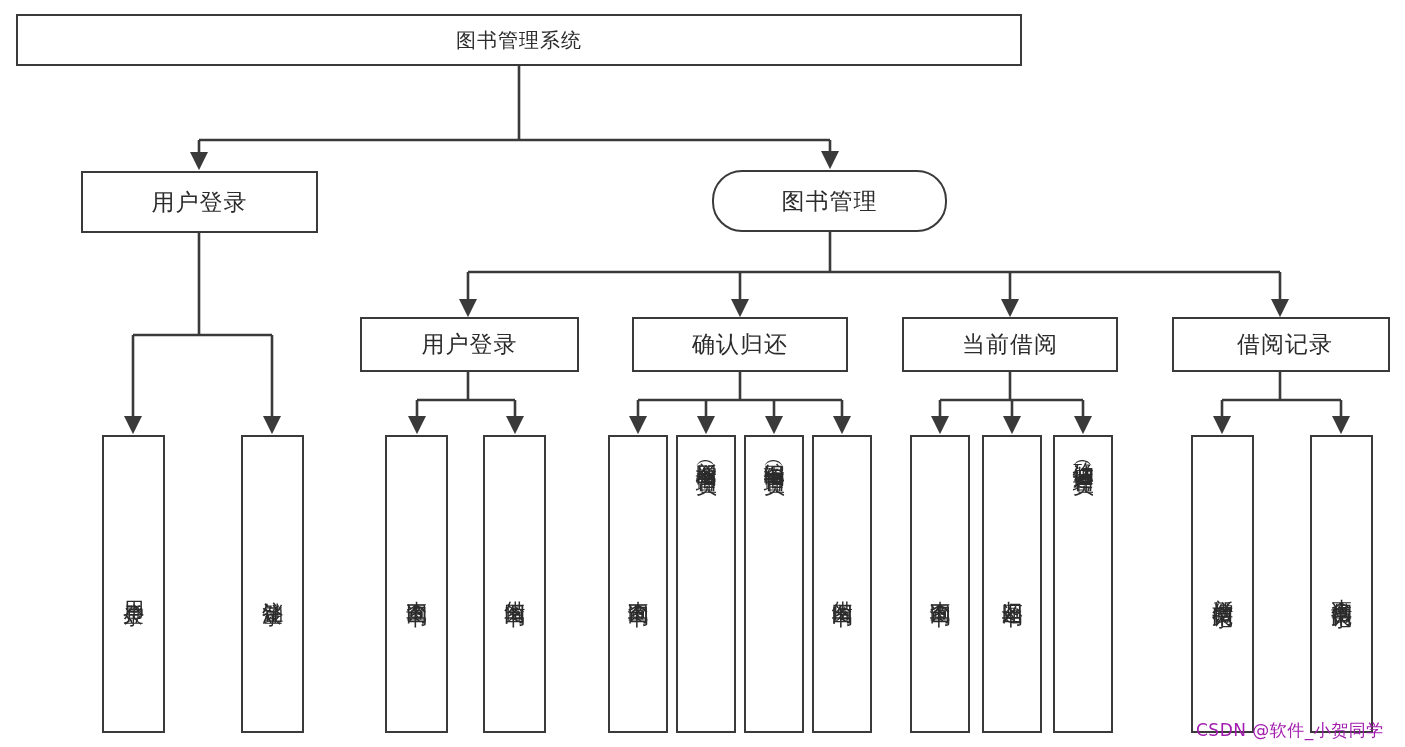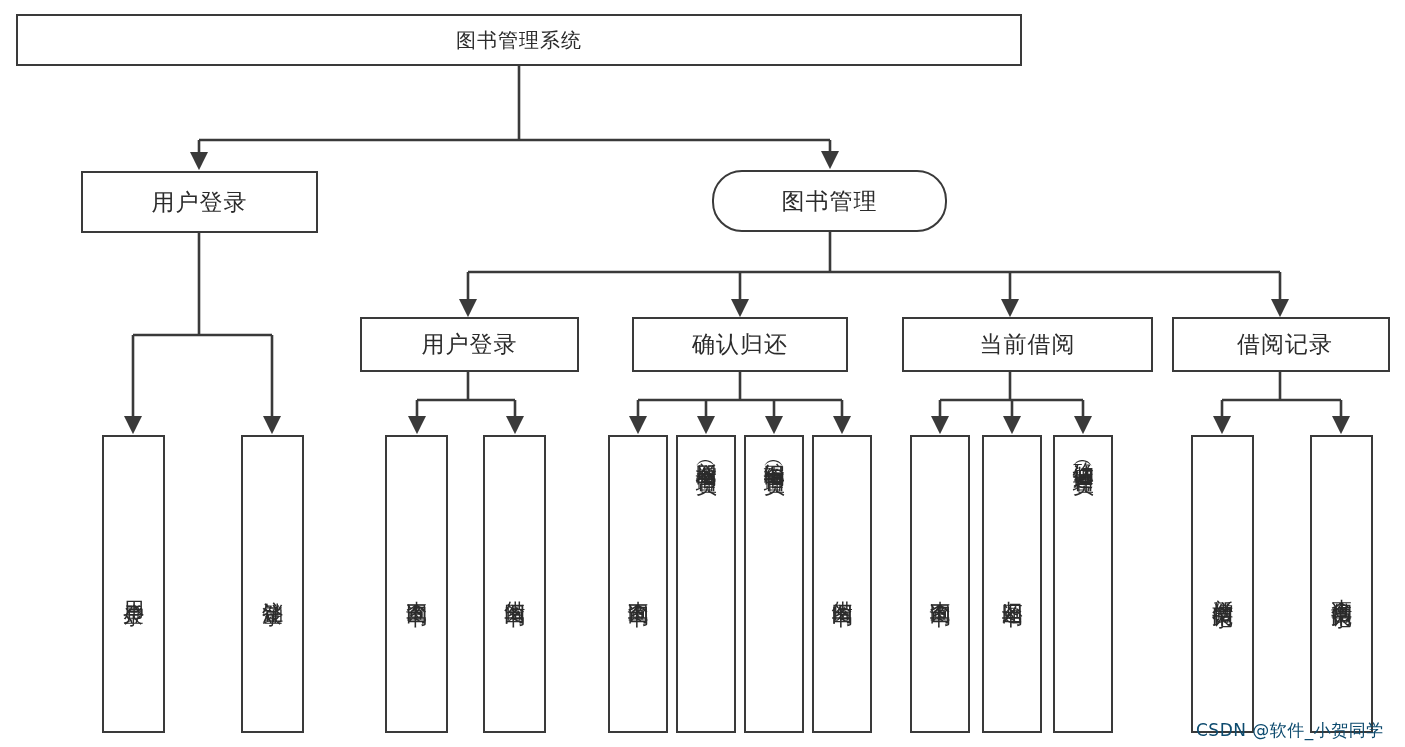--- a/index.html
+++ b/index.html
@@ -55,21 +55,21 @@
   svg.edges {
     position: absolute;
     left: 0;
     top: 0;
     width: 1405px;
     height: 747px;
     pointer-events: none;
   }
   .watermark {
     position: absolute;
-    color: #0c4a6e;
+    color: #a21caf;
     font-size: 17px;
     white-space: nowrap;
     letter-spacing: 0.5px;
   }
 </style>
 </head>
 <body>
 
 <div id="canvas">
 
@@ -133,21 +133,21 @@
   <div class="node horiz" style="left:712px; top:170px; width:235px; height:62px;border-radius:30px;">
     <span>图书管理</span>
   </div>
 
   <div class="node horiz" style="left:360px; top:317px; width:219px; height:55px;">
     <span>用户登录</span>
   </div>
   <div class="node horiz" style="left:632px; top:317px; width:216px; height:55px;">
     <span>确认归还</span>
   </div>
-  <div class="node horiz" style="left:902px; top:317px; width:251px; height:55px;">
+  <div class="node horiz" style="left:902px; top:317px; width:216px; height:55px;">
     <span>当前借阅</span>
   </div>
   <div class="node horiz" style="left:1172px; top:317px; width:218px; height:55px;padding-left:8px;">
     <span>借阅记录</span>
   </div>
 
   <div class="node leaf mid" style="left:102px; top:435px; width:63px; height:298px;">
     <span class="vtext">用户登录</span>
   </div>
   <div class="node leaf mid" style="left:241px; top:435px; width:63px; height:298px;">

